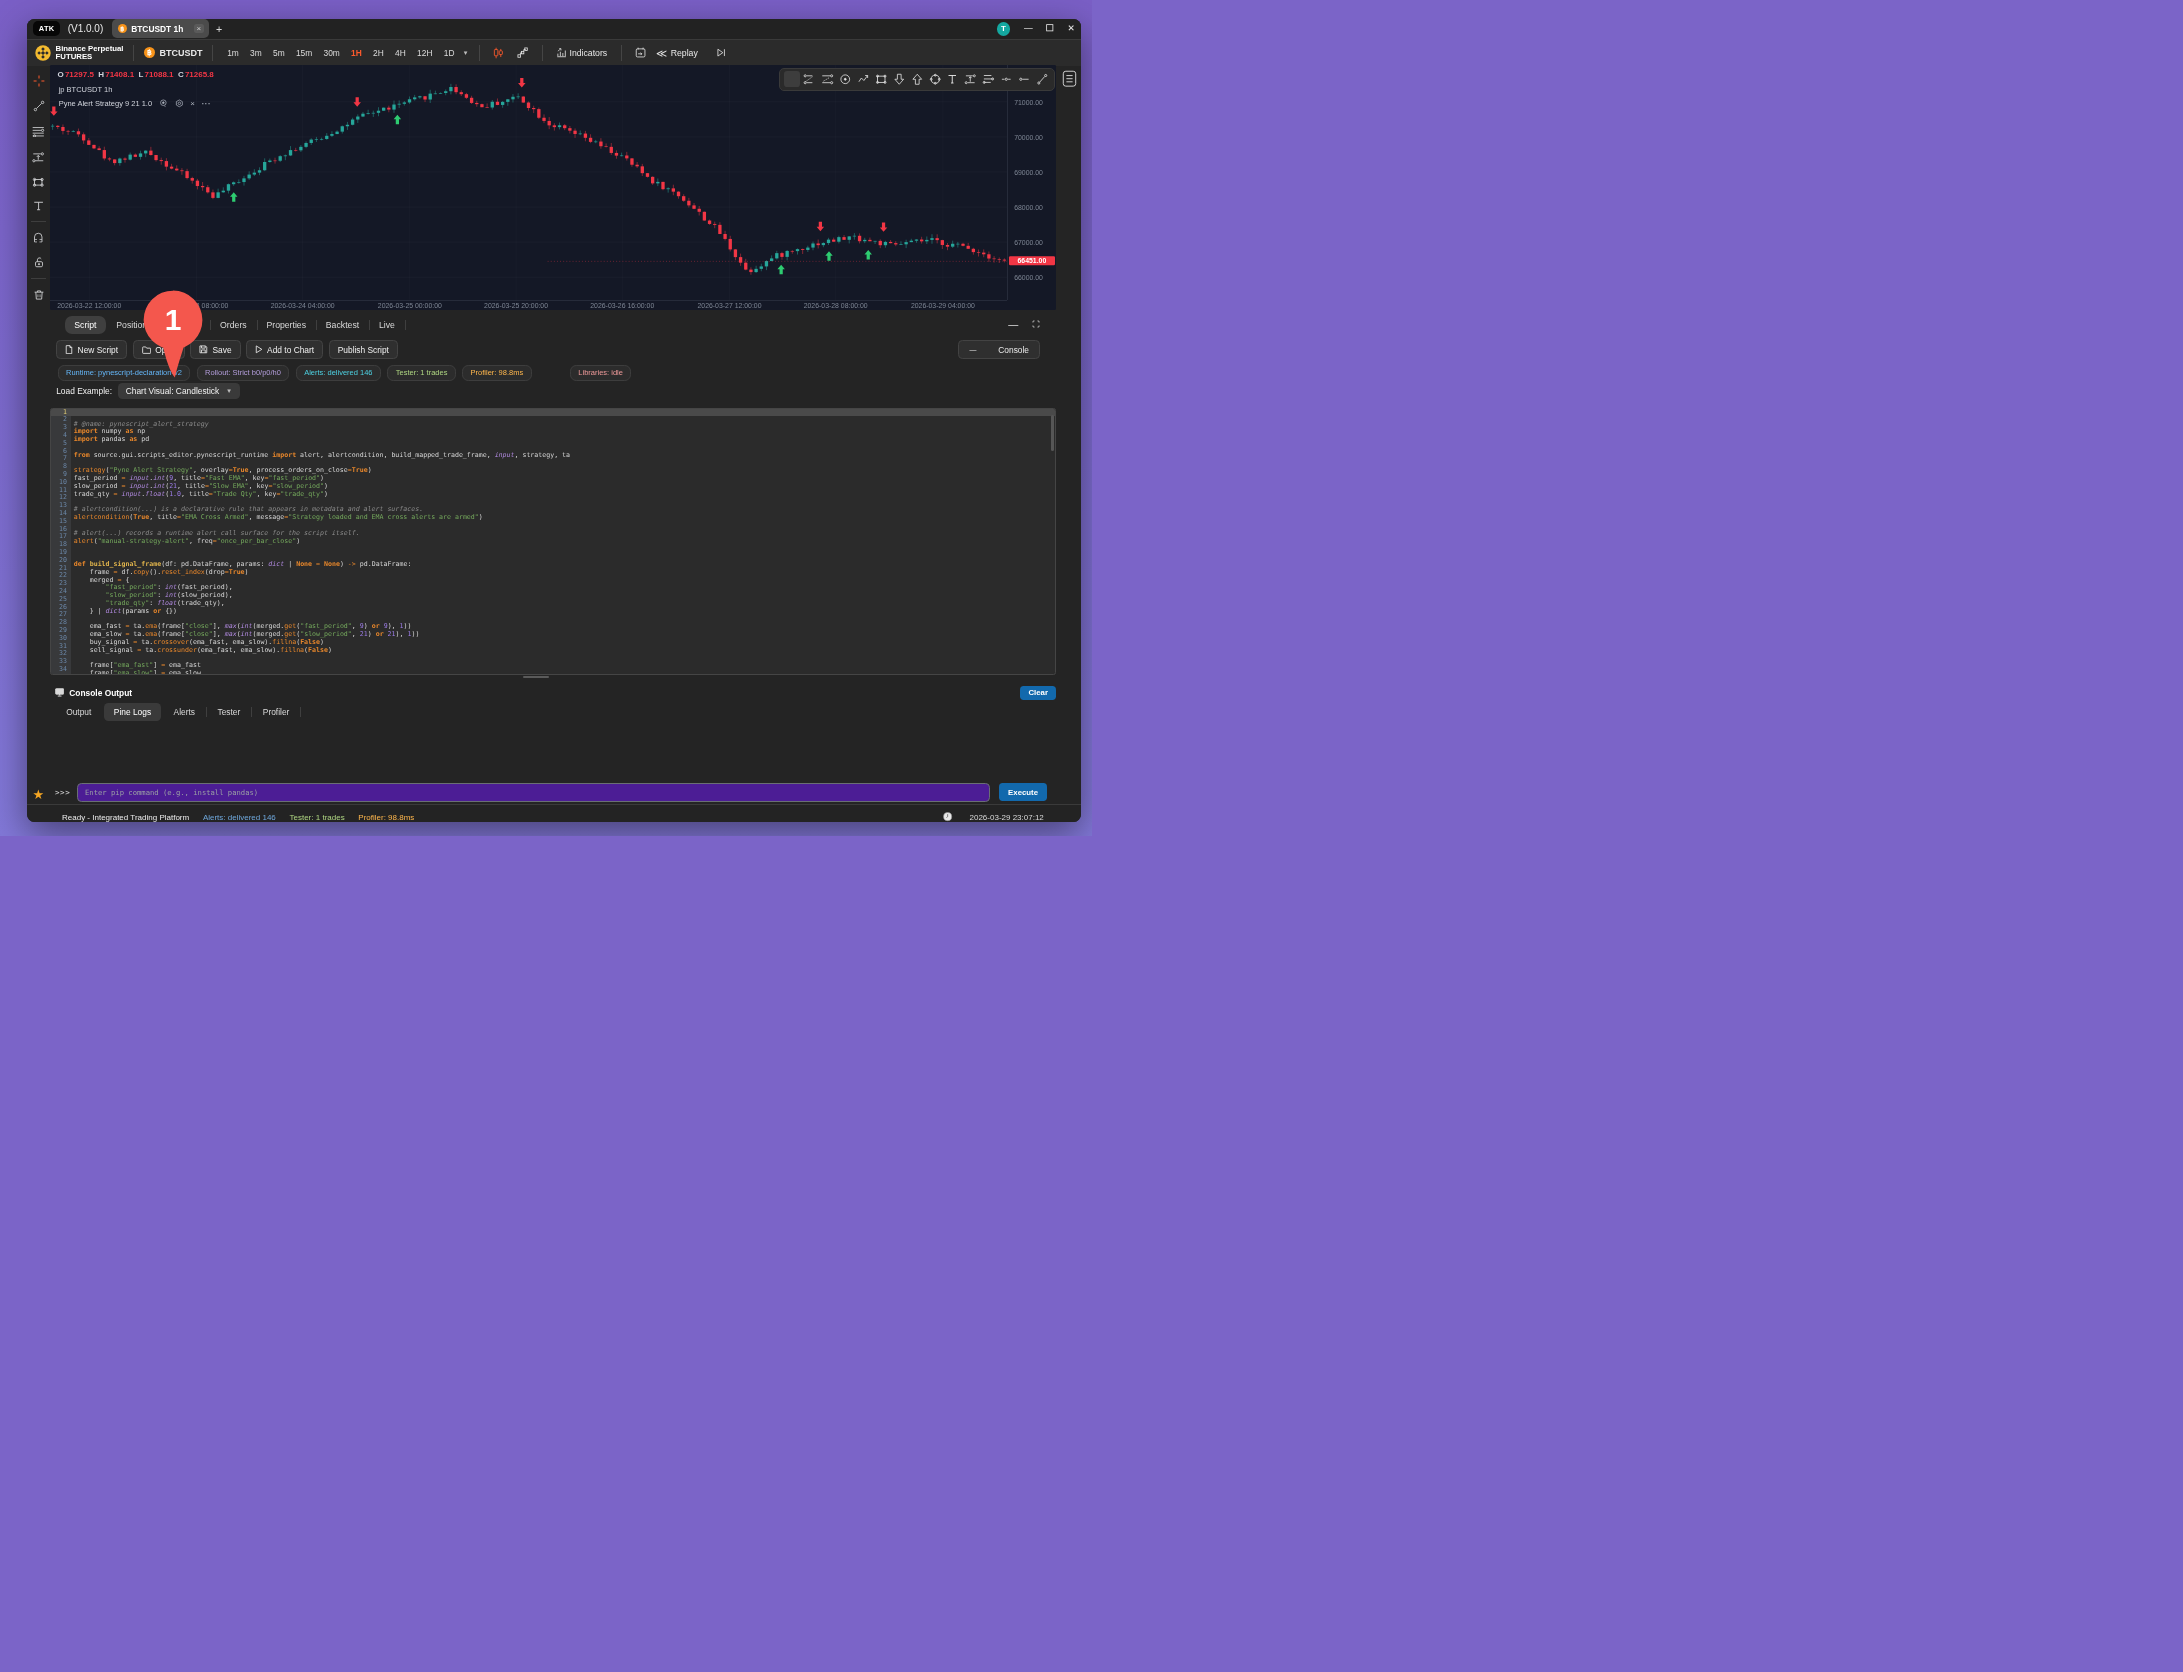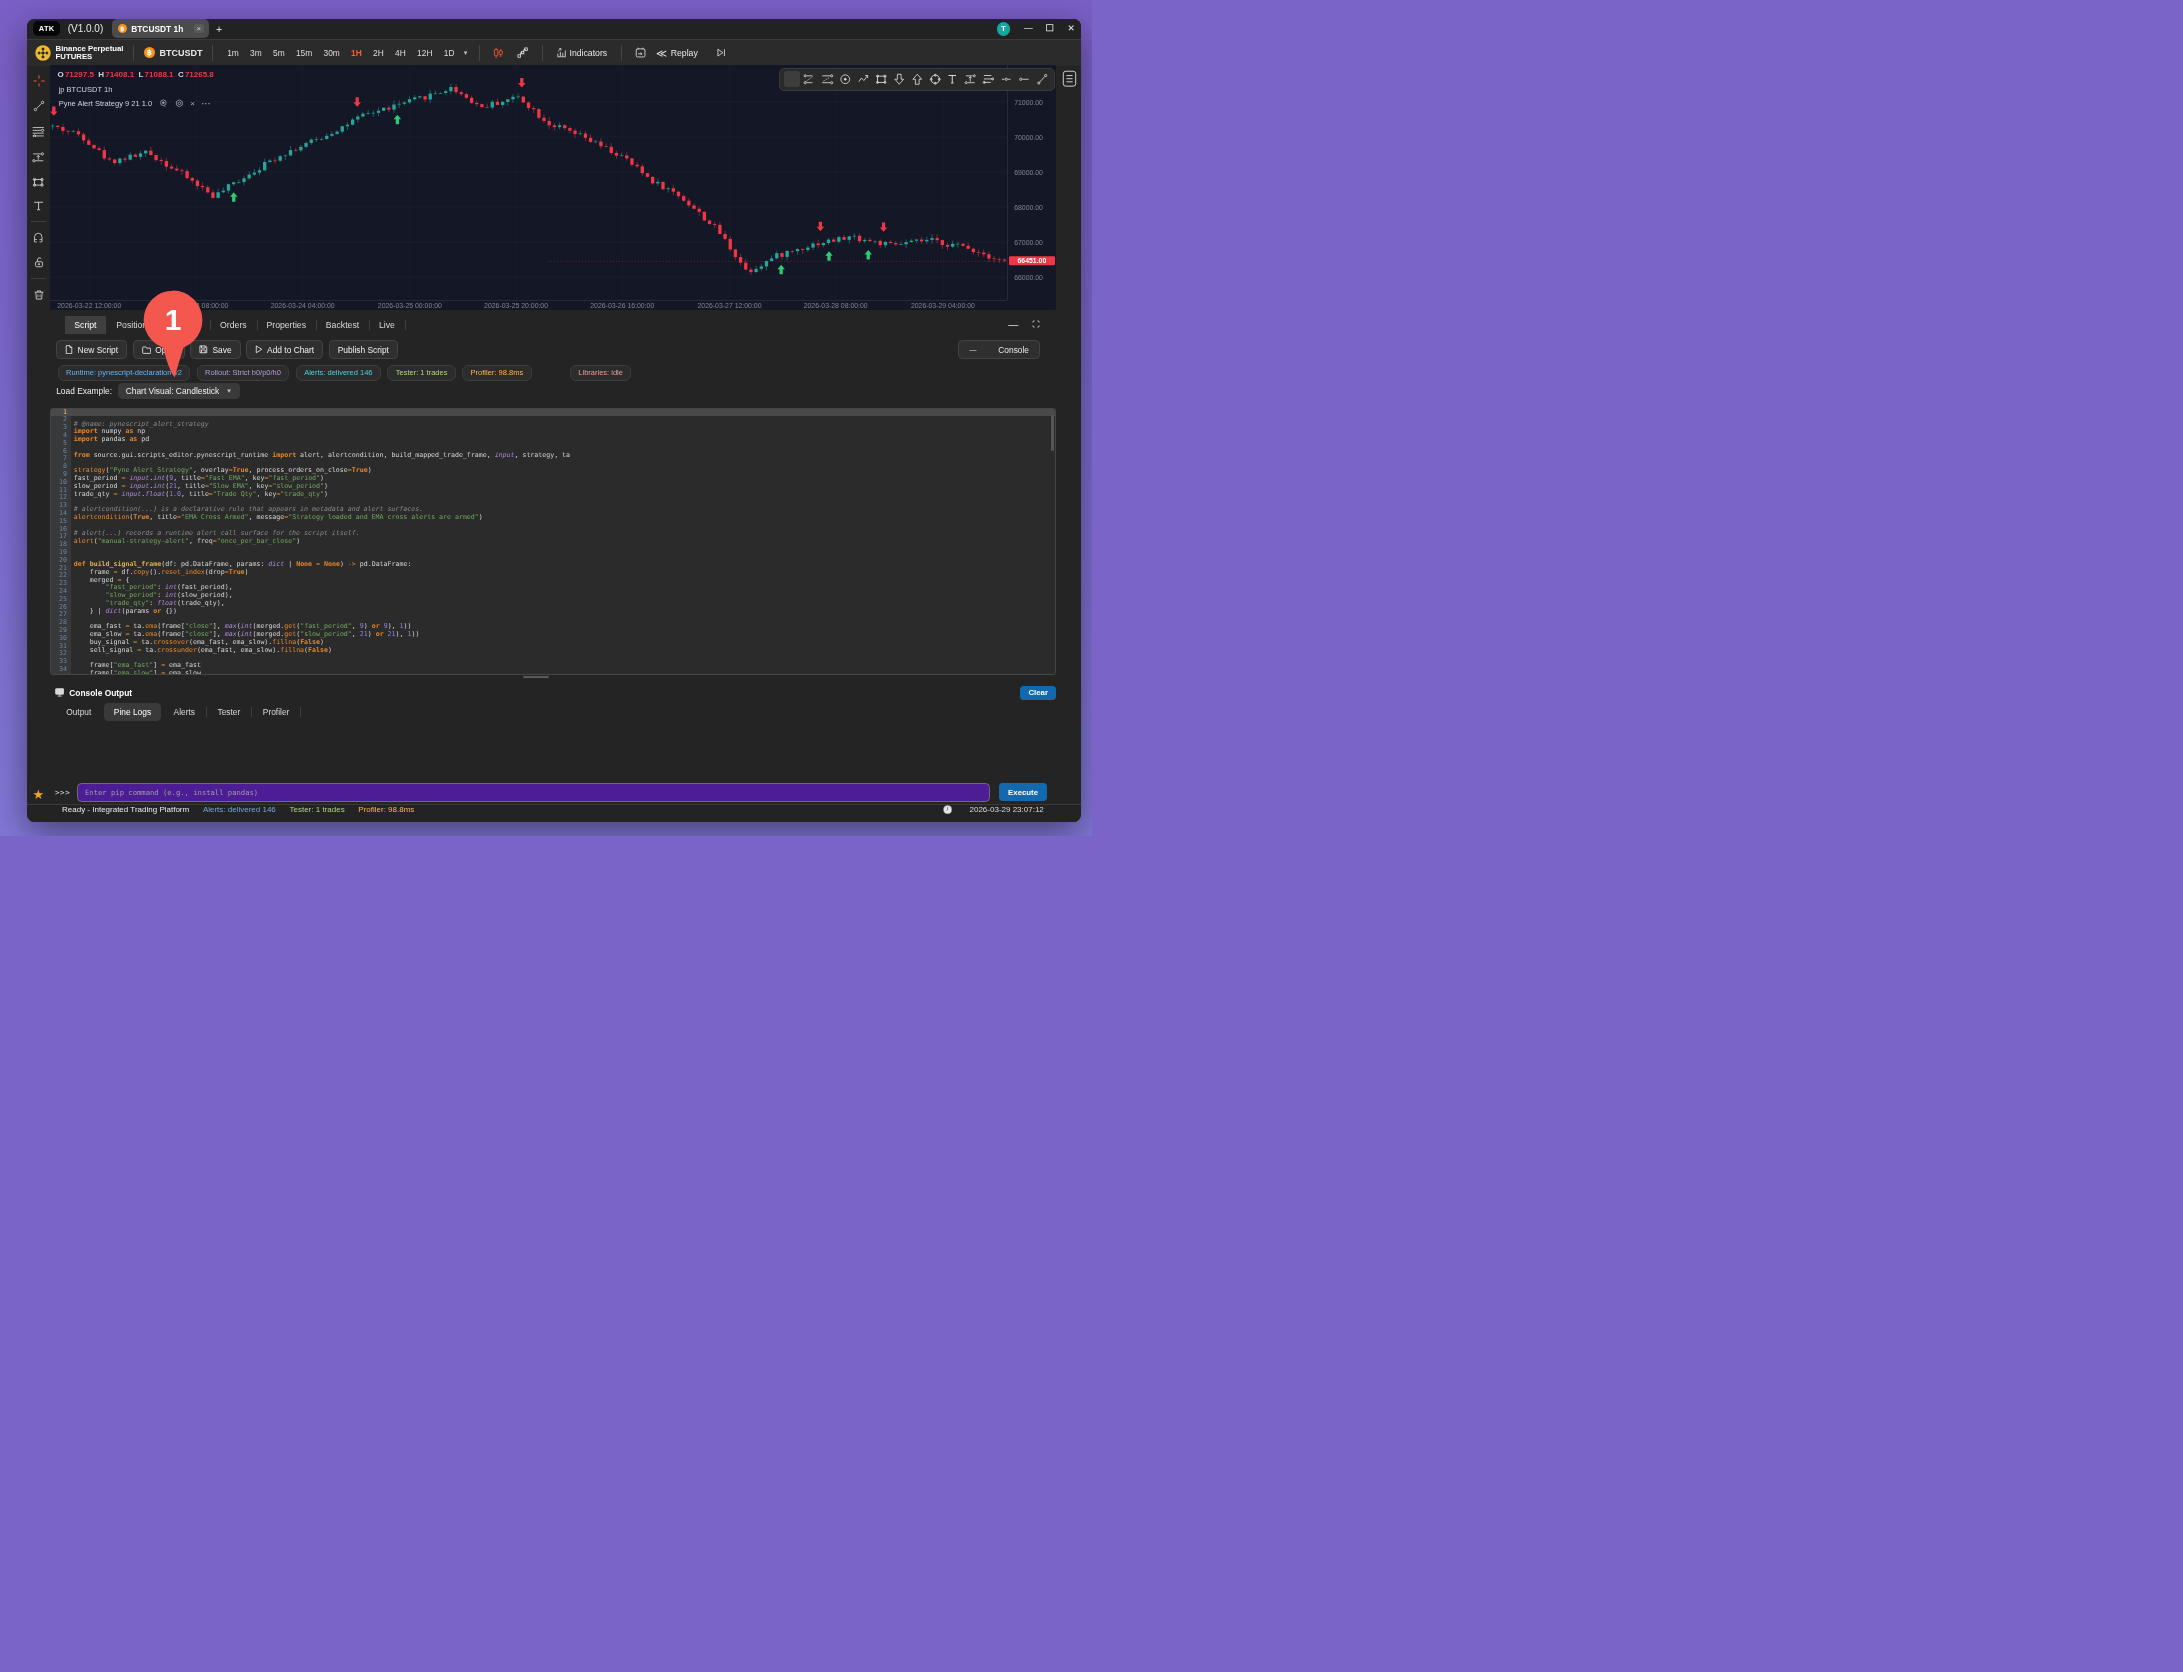--- a/index.html
+++ b/index.html
@@ -55,21 +55,21 @@
   .db-ic svg{stroke:#e4e4e4;fill:none;stroke-width:1.3;}
   .list-ic{position:absolute;right:-21px;top:5px;width:15px;height:17.4px;}
   
   .rail{position:absolute;left:0;top:46px;width:23px;bottom:0;display:flex;flex-direction:column;align-items:center;padding-top:10px;gap:13.7px;}
   .rail svg{stroke:#cfd0d2;fill:none;stroke-width:1.4;}
   .rail-sep{width:15px;height:0.6px;background:#3e3e3e;margin:-3.7px 0;}
   .rail-star{position:absolute;left:5.6px;bottom:20px;color:#f5a623;font-size:13px;}
   
   .panel{position:absolute;left:23px;top:294px;right:25px;bottom:0;}
   .ptabs{position:absolute;left:15px;top:3.7px;display:flex;align-items:center;gap:1.2px;}
-  .ptab{padding:3.7px 9.3px;color:#d9d9d9;font-size:8.7px;border-radius:0;position:relative;}
+  .ptab{padding:3.7px 9.3px;color:#d9d9d9;font-size:8.7px;border-radius:7px;position:relative;}
   .ptab.active{background:#3f3f3f;color:#fff;}
   .ptab.sep:after{content:"";position:absolute;right:-1.2px;top:3.7px;bottom:3.7px;width:0.6px;background:#3f3f3f;}
   .pwin-ctl{position:absolute;right:16px;top:6.2px;display:flex;gap:13.7px;color:#e0e0e0;}
   .actions{position:absolute;left:6.2px;top:27.4px;display:flex;gap:5.6px;}
   .abtn{display:flex;align-items:center;gap:4.4px;background:#2f2f2f;border:0.6px solid #434343;color:#f0f0f0;
         font-size:8.4px;padding:3.7px 8px;border-radius:4.4px;}
   .abtn svg{stroke:#e8e8e8;fill:none;stroke-width:1.4;}
   .console-btn{position:absolute;right:16px;top:27.4px;display:flex;align-items:center;gap:22px;background:#2f2f2f;
         border:0.6px solid #434343;color:#e8e8e8;font-size:8.4px;padding:3.7px 10px;border-radius:4.4px;margin-left:12px;}
   .badges{position:absolute;left:7.5px;top:52px;display:flex;gap:6.2px;}
@@ -105,21 +105,21 @@
   .c-out{position:absolute;left:0;top:414px;right:0;height:49px;background:#2a2a2a;border:0.6px solid #5a5a5a;border-radius:2.5px;
          color:#8f8f8f;font-family:"DejaVu Sans Mono",monospace;font-size:6.9px;padding:5px 6.2px;}
   .cmdrow{position:absolute;left:5px;top:470px;right:0;display:flex;align-items:center;gap:6.2px;}
   .prompt{color:#cfcfcf;font-family:"DejaVu Sans Mono",monospace;font-size:7.5px;letter-spacing:0.6px;}
   .cmd-input{flex:1;background:#4c1d95;border:0.6px solid #6a6f73;border-radius:4.4px;height:17.4px;color:#b9bdc0;
              font-family:"DejaVu Sans Mono",monospace;font-size:7.2px;padding:0 7.5px;outline:none;}
   .cmd-input::placeholder{color:#9aa0a4;}
   .exec-btn{background:#1269ad;color:#fff;font-size:7.8px;font-weight:bold;padding:4.4px 9.3px;border-radius:3.7px;margin-left:2.5px;margin-right:8.7px;}
   
   .statusbar{position:absolute;left:0;right:0;bottom:0;height:17px;background:#232323;border-top:0.6px solid #3a3a3a;
-             display:flex;align-items:flex-start;padding:0 11.2px 0 35px;font-size:8px;color:#ececec;gap:13.7px;}
+             display:flex;align-items:flex-end;padding:0 11.2px 0 35px;font-size:8px;color:#ececec;gap:13.7px;}
   .sb-right{margin-left:auto;display:flex;align-items:center;gap:17px;color:#d9d9d9;margin-right:26px;}
   
   .annot{position:absolute;left:116px;top:271px;width:60px;height:95px;z-index:50;pointer-events:none;}
 </style>
 </head>
 <body>
 
 <div class="window">
 
   <div class="titlebar">

